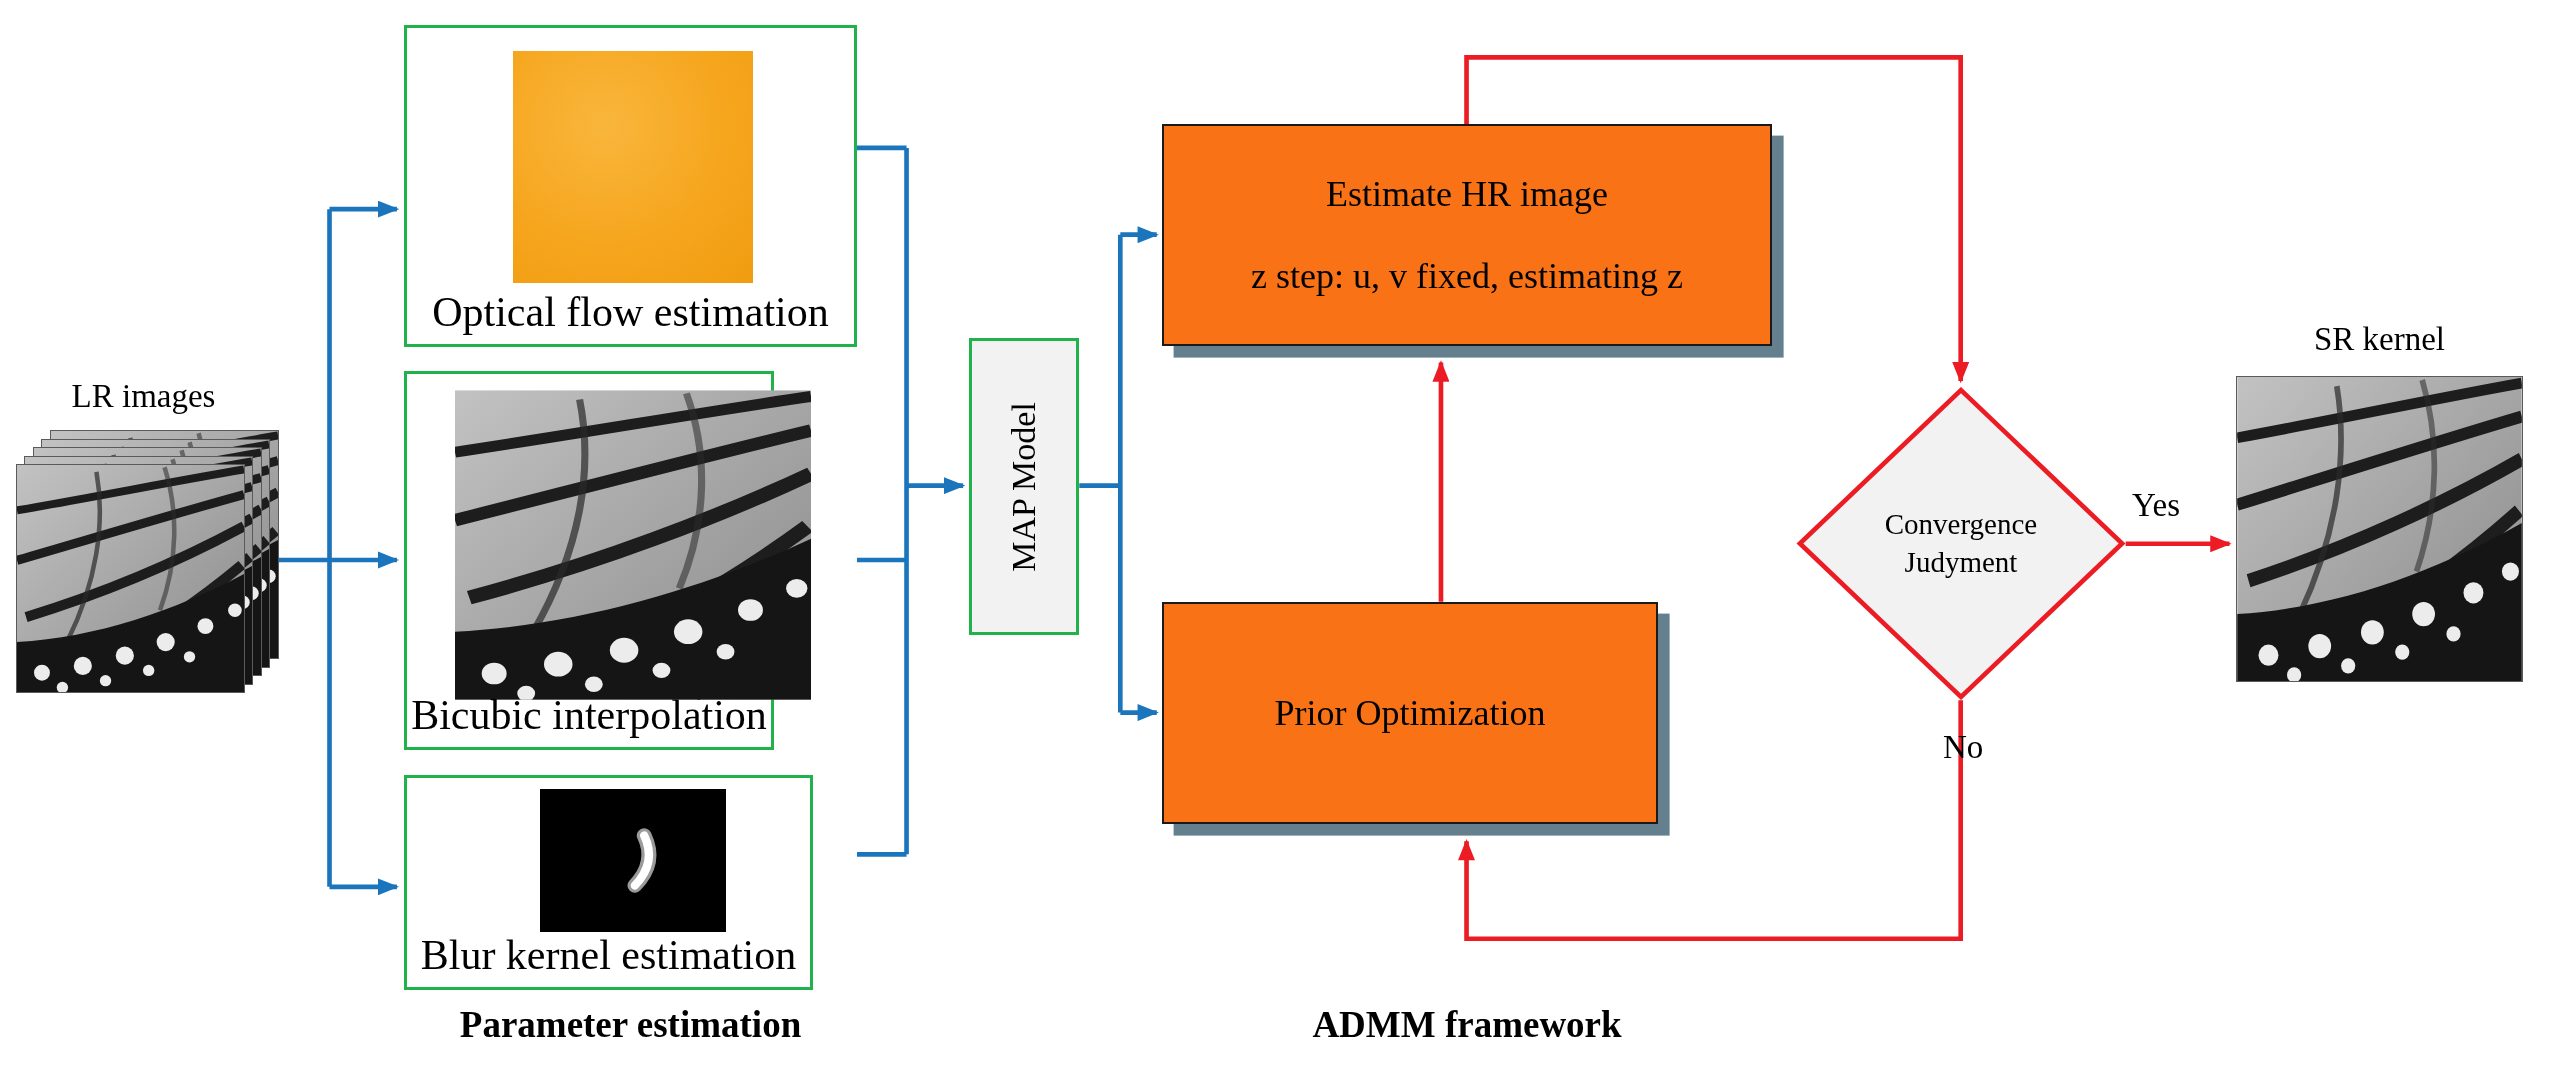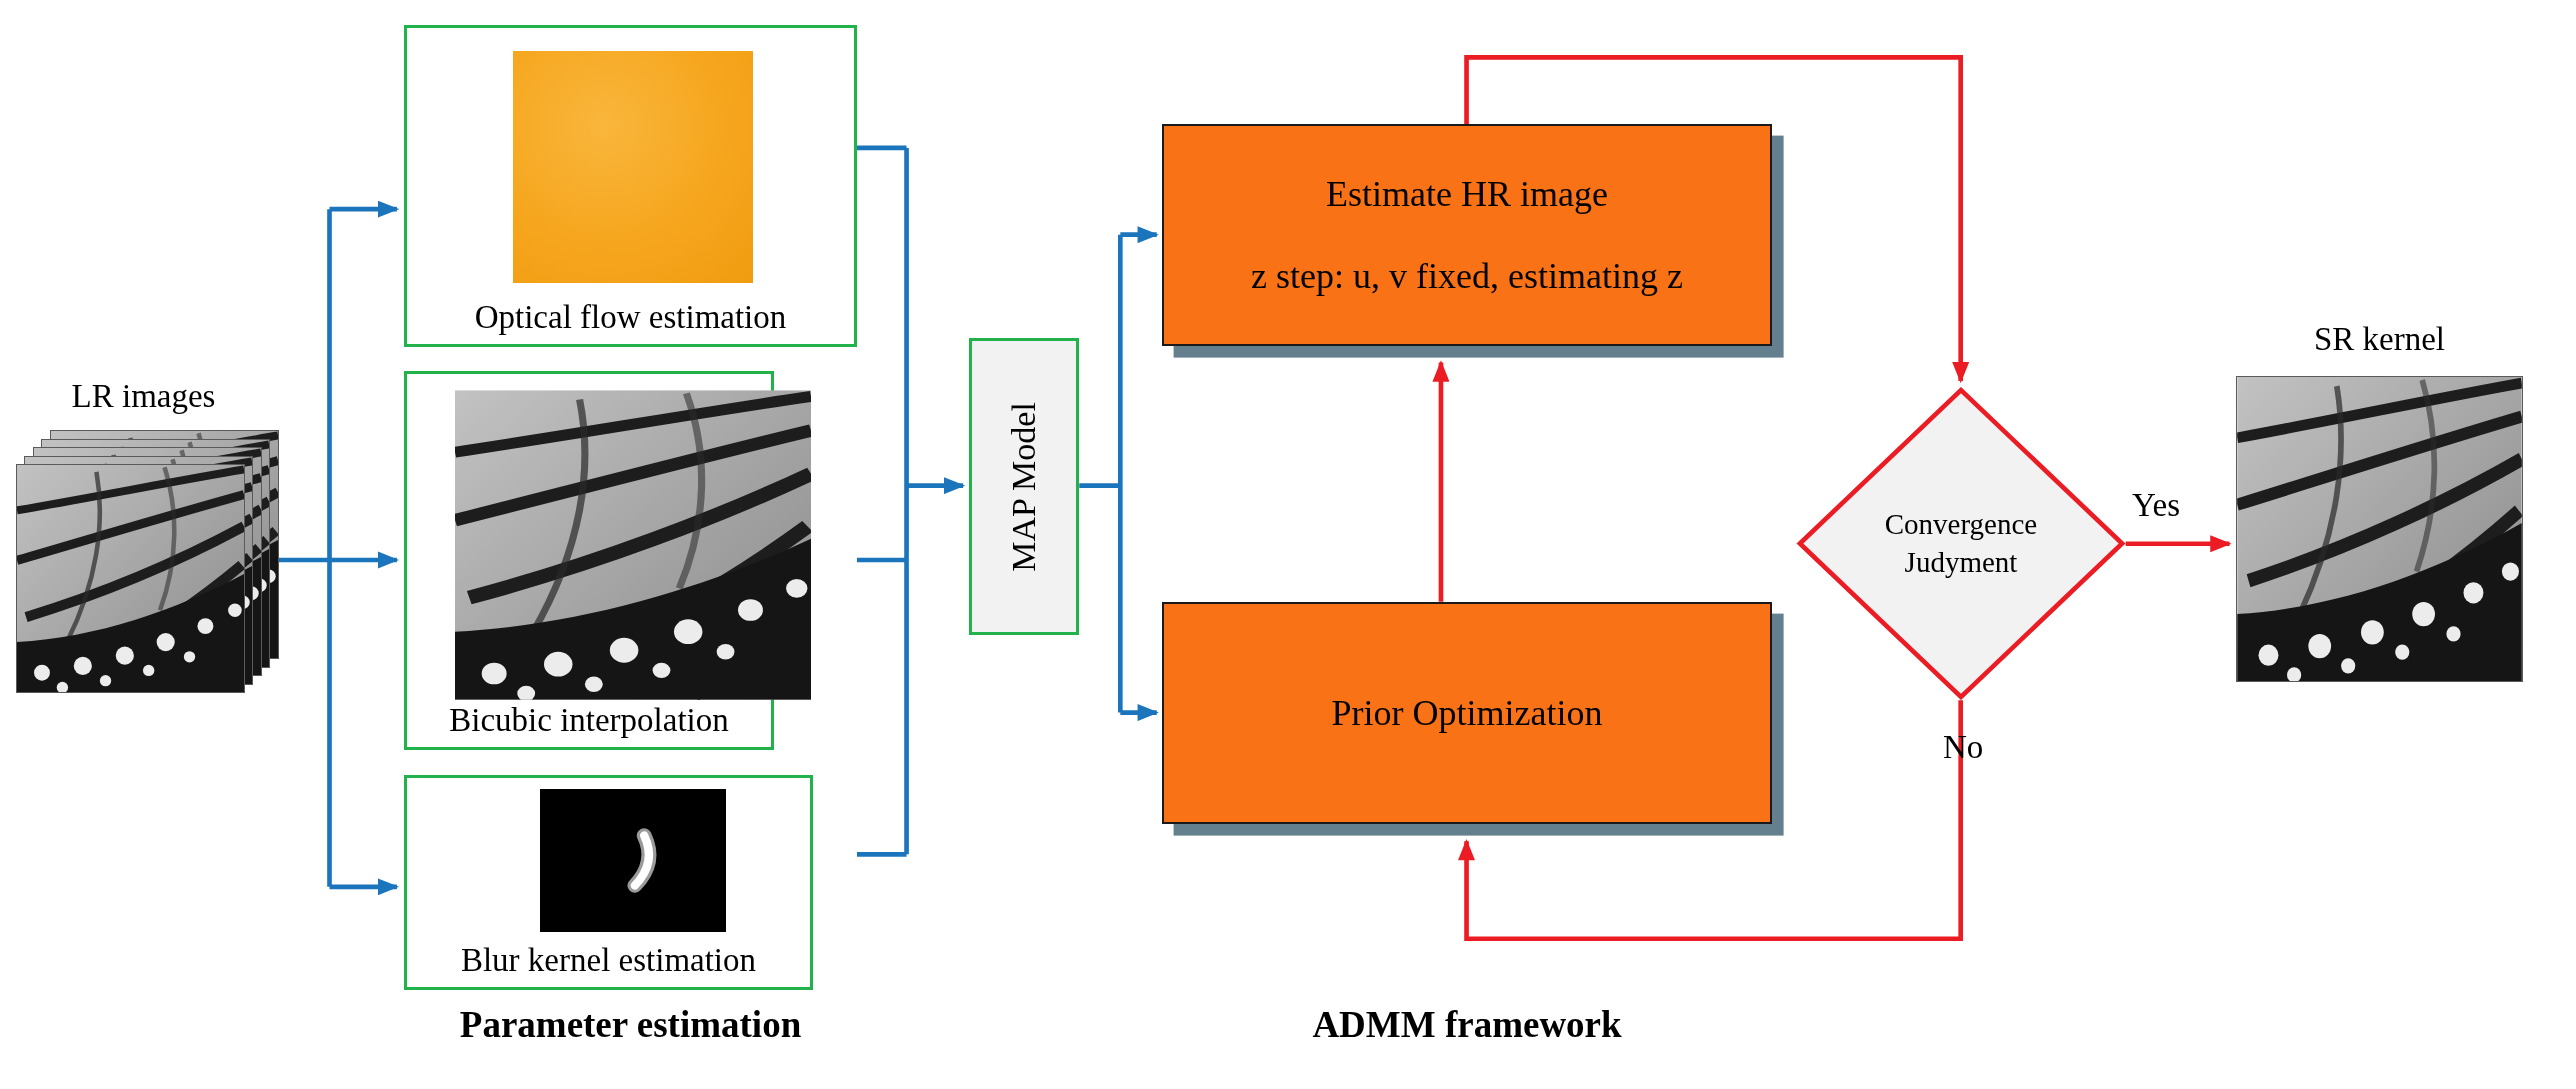--- a/index.html
+++ b/index.html
@@ -16,21 +16,21 @@
   .caption{font-size:37px;font-weight:bold;text-align:center;}
   .greenbox{
     position:absolute;
     border:3.9px solid #21b24b;
     background:#ffffff;
     box-sizing:border-box;
   }
   .greenbox .imgwrap{position:absolute;}
   .greenbox .boxlabel{
     position:absolute;left:0;right:0;bottom:7.7px;
-    text-align:center;font-size:33px;
+    text-align:center;font-size:42px;
   }
   .bfly{display:block;width:100%;height:100%;}
   .stack-layer{
     position:absolute;width:229px;height:229px;
     border:0.8px solid #5a5a5a;box-sizing:border-box;background:#9a9a9a;
   }
   .mapbox{
     position:absolute;
     border:3.9px solid #21b24b;background:#f2f2f2;
     box-sizing:border-box;
@@ -194,21 +194,21 @@
 
   <div class="mapbox" style="left:969px;top:338px;width:110px;height:297px;">
     <span class="vtext">MAP Model</span>
   </div>
 
   <div class="bluebox" style="left:1162px;top:124px;width:610px;height:222px;">
     <span>Estimate HR image</span>
     <span>z step: u, v fixed, estimating z</span>
   </div>
 
-  <div class="bluebox" style="left:1162px;top:602px;width:610px;height:222px;">
+  <div class="bluebox" style="left:1162px;top:602px;width:496px;height:222px;">
     <span>Prior Optimization</span>
   </div>
 
   <div class="abs caption" style="left:1162px;top:1003px;width:610px;">ADMM framework</div>
 
   <div class="diamond-wrap" style="left:1796px;top:387px;width:330px;height:313px;">
     <svg width="330" height="313" viewBox="0 0 426 404">
       <polygon points="213,4 421,202 213,400 5,202" fill="#f2f2f2" stroke="#ec1c24" stroke-width="6"></polygon>
     </svg>
     <div class="diamond-text">

